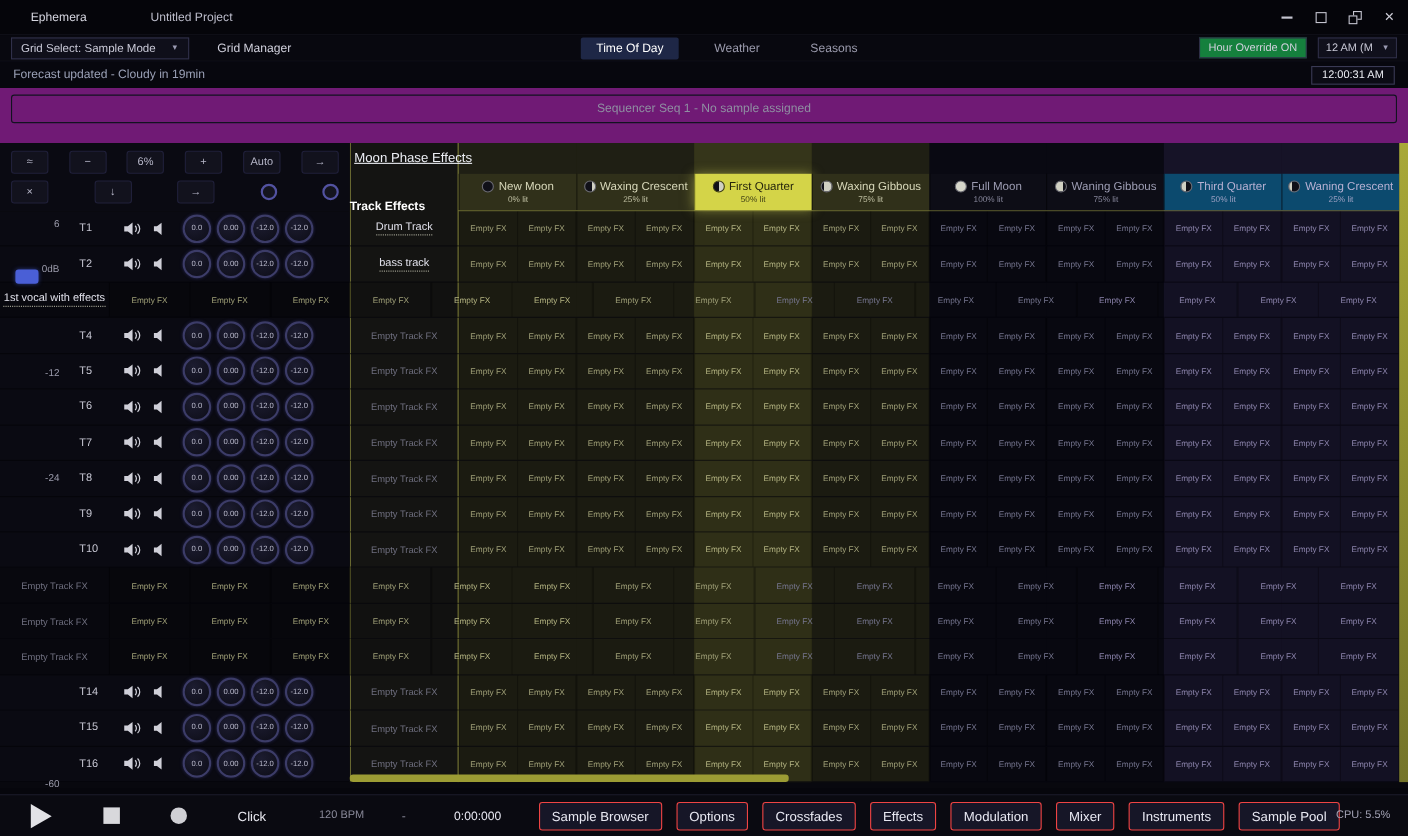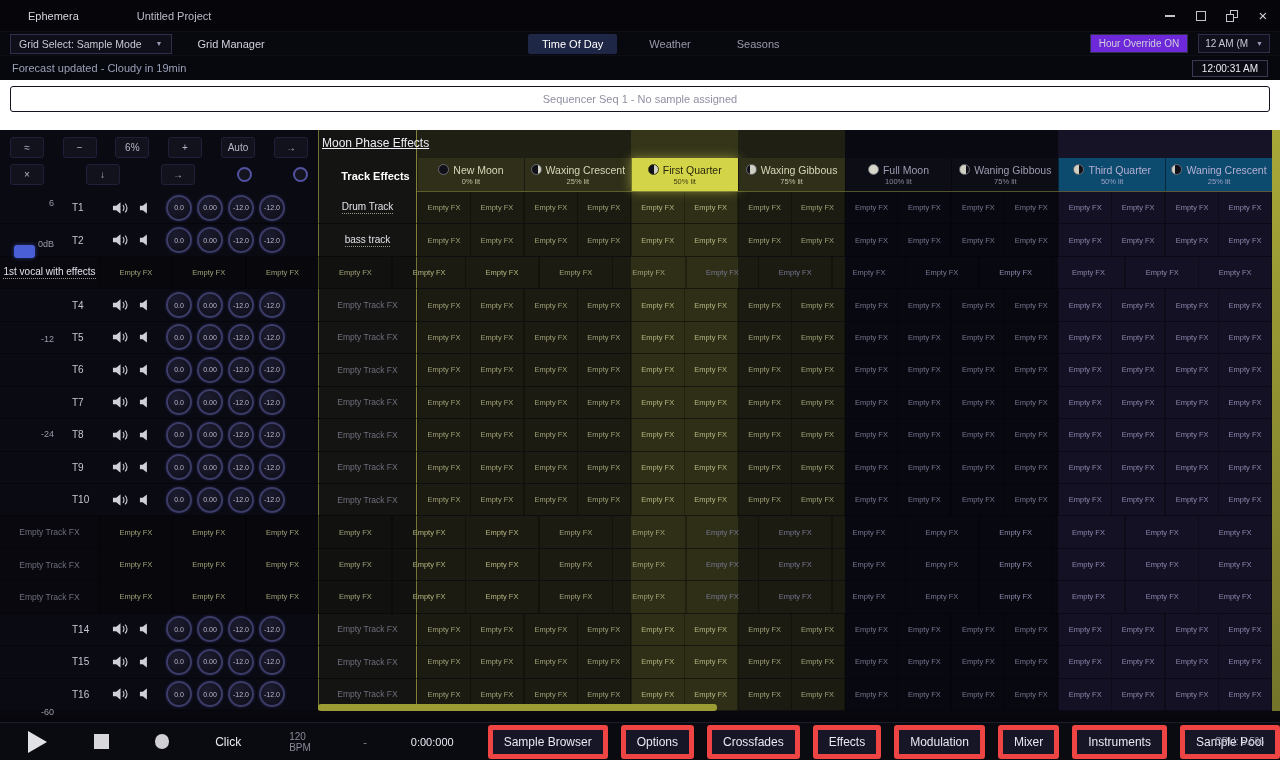--- a/index.html
+++ b/index.html
@@ -20,46 +20,46 @@
   .wc-close-x{font-size:15px;color:#d0d0da;line-height:1}
   
   .toolbar{height:24px;display:flex;align-items:center;background:#08080f;border-bottom:1px solid #0e0e16;padding:0 10px;position:relative}
   .grid-select{height:20px;border:1px solid #30304a;background:#0f0f1a;display:flex;align-items:center;gap:14px;padding:0 8px;font-size:10.5px;color:#c8c8d6}
   .chev{font-size:7px;color:#9a9ab2}
   .grid-manager{margin-left:18px;padding:3px 8px;color:#d2d2de;font-size:11px}
   .view-tabs{position:absolute;left:528px;display:flex;gap:18px;align-items:center}
   .tab{padding:4px 14px;color:#9a9aac;font-size:11px;border-radius:2px;cursor:default}
   .tab.active{background:#1e2746;color:#fff}
   .hour-controls{margin-left:auto;display:flex;align-items:center;gap:10px}
-  .hour-override{border:1px solid #2e2e46;background:#6d28d9;padding:3px 8px;font-size:10px;color:#d0d0dc}
+  .hour-override{border:1px solid #2e2e46;background:#15803d;padding:3px 8px;font-size:10px;color:#d0d0dc}
   .hour-select{border:1px solid #2e2e46;background:#10101c;padding:3px 6px;font-size:10px;color:#c8c8d6;display:flex;align-items:center;gap:8px;max-width:72px;white-space:nowrap;overflow:hidden}
   
   .statusrow{height:24px;display:flex;align-items:center;background:#07070e;padding:0 12px}
   .forecast{color:#9aa0b6;font-size:11px}
   .clock{margin-left:auto;border:1px solid #3a3a54;background:#0b0b14;padding:2px 9px;font-size:10px;color:#eceef4}
-  .seqrow{height:50px;background:#ffffff;padding:6px 10px}
+  .seqrow{height:50px;background:#701a75;padding:6px 10px}
   .seq-box{border:1px solid #121220;border-radius:3px;height:26px;display:flex;align-items:center;justify-content:center}
   .seq-status{color:#8f8fa2;font-size:11px}
   
   .main{height:587px;position:relative;background:#08080e;overflow:hidden}
   .tint{position:absolute;top:0;height:581px;z-index:0}
   .tint.theme-olive{background:rgba(125,125,45,.20)}
   .tint.theme-highlight{background:rgba(185,185,60,.26)}
   .tint.theme-dark{background:rgba(10,10,22,.58)}
   .tint.theme-purple{background:rgba(100,80,175,.16)}
   .fx-colbg{position:absolute;left:318px;top:0;width:99px;height:581px;background:rgba(105,105,45,.13);
     border-left:1px solid rgba(190,190,80,.55);border-right:1px solid rgba(190,190,80,.65);z-index:1}
   .zoom-panel{position:absolute;left:0;top:0;width:318px;height:62px;background:#0a0a12;z-index:4;
     display:flex;flex-direction:column;justify-content:space-evenly;padding:2px 10px}
   .zrow{display:flex;justify-content:space-between;align-items:center}
   .zbtn{min-width:34px;height:21px;background:#12121d;border:1px solid #20203a;border-radius:3px;
     color:#b6b6c8;font-size:10px;display:flex;align-items:center;justify-content:center;padding:0 6px}
   .zknob{width:15px;height:15px;border-radius:50%;border:2px solid #5252a0;background:#14141e}
   .moon-title{position:absolute;left:322px;top:6px;font-size:12px;color:#eceef4;text-decoration:underline;white-space:nowrap;z-index:5}
-  .fx-head-label{position:absolute;left:318px;top:40px;width:115px;text-align:center;font-weight:bold;font-size:11px;color:#fff;z-index:5}
+  .fx-head-label{position:absolute;left:318px;top:52px;width:115px;font-weight:bold;font-size:11px;color:#fff;z-index:5}
   .grid-heads{position:absolute;left:417px;top:0;width:855px;height:62px;display:flex;align-items:flex-end;z-index:4;
     border-bottom:1px solid rgba(190,190,80,.4)}
   .ghead{flex:1;height:33px;display:flex;flex-direction:column;justify-content:center;align-items:center;gap:1px;
     border-left:1px solid rgba(0,0,0,.45);overflow:hidden}
   .ghead.theme-olive{background:#30301a;color:#d6d6b8}
   .ghead.theme-highlight{background:#d4d448;color:#26260c;box-shadow:0 0 10px rgba(220,220,90,.5)}
   .ghead.theme-dark{background:#0d0d16;color:#9c9cb2}
   .ghead.theme-purple{background:#0c4a6e;color:#b6b0d2}
   .ghead-top{display:flex;align-items:center;gap:4px;font-size:10.5px;font-weight:normal;white-space:nowrap}
   .ghead-lit{font-size:7.5px;opacity:.85}
@@ -105,21 +105,21 @@
   .gap{height:5px;background:#06060c}
   .transport{height:38px;display:flex;align-items:center;background:#0a0a11;border-top:1px solid #1b1b2a;position:relative;padding-left:28px}
   .play-tri{width:0;height:0;border-left:19px solid #e2e2e6;border-top:11px solid transparent;border-bottom:11px solid transparent}
   .stop-sq{width:15px;height:15px;background:#d8d8dc;margin-left:47px}
   .rec-ci{width:15px;height:15px;border-radius:50%;background:#cfcfd4;margin-left:46px}
   .click-label{margin-left:46px;font-size:12px;color:#e8e8f0}
   .bpm{margin-left:48px;font-size:10px;color:#8a8a9a}
   .dash{margin-left:34px;font-size:11px;color:#8a8a9a}
   .time{margin-left:44px;font-size:11px;color:#eaeaf4}
   .tbuttons{display:flex;gap:13px;margin-left:34px}
-  .tbtn{background:#161627;border:5px solid #ef4444;border-radius:3px;padding:5px 11px;font-size:12px;color:#e8e8f2;white-space:nowrap}
+  .tbtn{background:#161627;border:1px solid #ef4444;border-radius:3px;padding:5px 11px;font-size:12px;color:#e8e8f2;white-space:nowrap}
   .cpu{position:absolute;right:16px;font-size:10px;color:#a2a2b4}
 </style>
 </head>
 <body>
 
 <div class="titlebar">
   <div class="app-name">Ephemera</div>
   <div class="project-name">Untitled Project</div>
   <div class="win-controls">
     <div class="wc">

